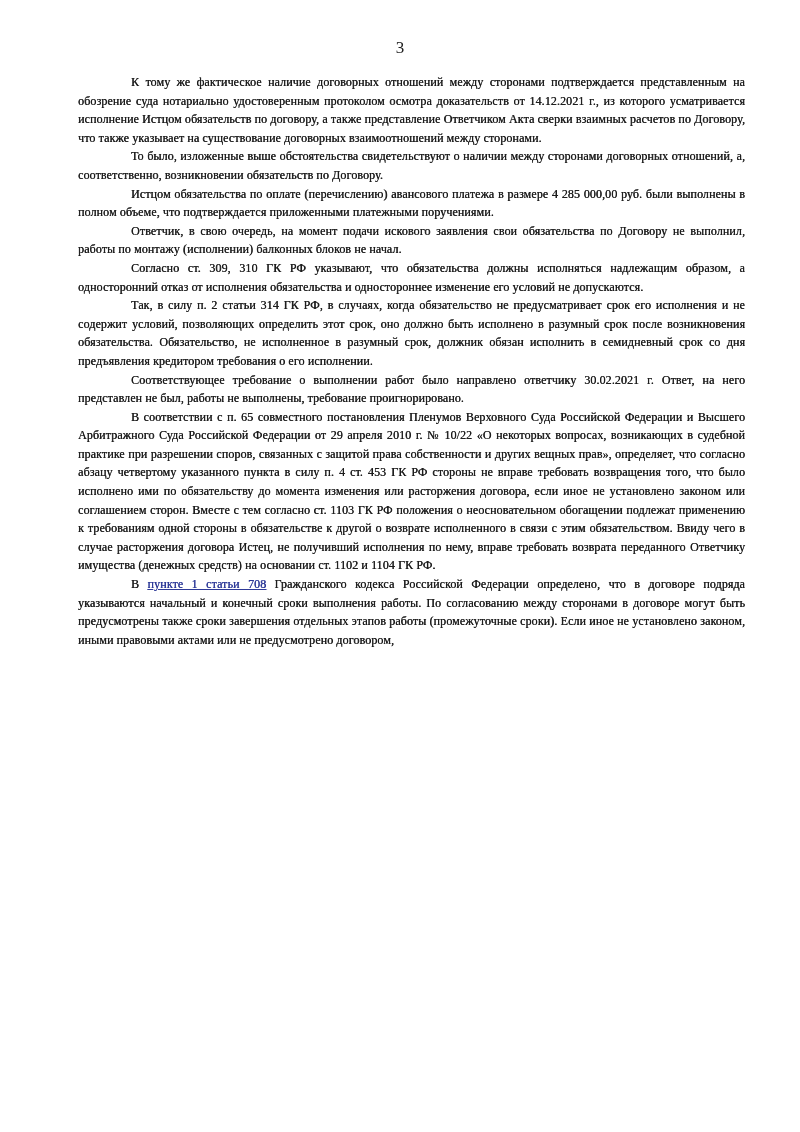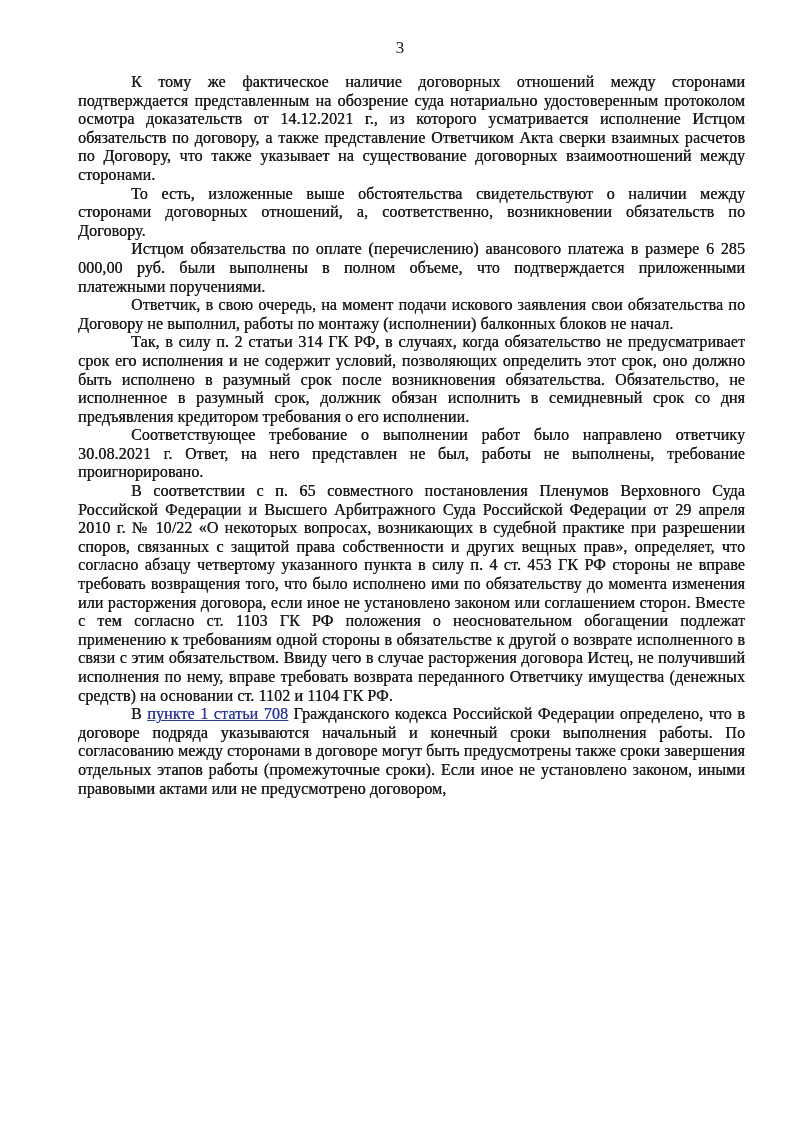--- a/index.html
+++ b/index.html
@@ -20,21 +20,21 @@
     margin: 0 0 16px 0;
     width: 800px;
     text-align: center;
     font-size: 17px;
     line-height: 19px;
     color: #222222;
   }
   .textblock {
     margin-left: 78px;
     width: 667px;
-    font-size: 16px;
+    font-size: 12px;
     line-height: 18.6px;
     text-align: justify;
     text-justify: inter-word;
     letter-spacing: 0.1px;
     text-shadow: 0.3px 0 0 currentColor; 
   }
   .textblock p {
     margin: 0;
     padding: 0;
     text-indent: 53px;
@@ -49,22 +49,23 @@
 </style>
 </head>
 <body>
 
 <main class="page">
 
   <div class="pageno">3</div>
 
   <section class="textblock">
     <p>К тому же фактическое наличие договорных отношений между сторонами подтверждается представленным на обозрение суда нотариально удостоверенным протоколом осмотра доказательств от 14.12.2021 г., из которого усматривается исполнение Истцом обязательств по договору, а также представление Ответчиком Акта сверки взаимных расчетов по Договору, что также указывает на существование договорных взаимоотношений между сторонами.</p>
-    <p>То есть, изложенные выше обстоятельства свидетельствуют о наличии между сторонами договорных отношений, а, соответственно, возникновении обязательств по Договору.</p>
-    <p>Истцом обязательства по оплате (перечислению) авансового платежа в размере 6 285 000,00 руб. были выполнены в полном объеме, что подтверждается приложенными платежными поручениями.</p>
+    <p>То было, изложенные выше обстоятельства свидетельствуют о наличии между сторонами договорных отношений, а, соответственно, возникновении обязательств по Договору.</p>
+    <p>Истцом обязательства по оплате (перечислению) авансового платежа в размере 4 285 000,00 руб. были выполнены в полном объеме, что подтверждается приложенными платежными поручениями.</p>
     <p>Ответчик, в свою очередь, на момент подачи искового заявления свои обязательства по Договору не выполнил, работы по монтажу (исполнении) балконных блоков не начал.</p>
+    <p>Согласно ст. 309, 310 ГК РФ указывают, что обязательства должны исполняться надлежащим образом, а односторонний отказ от исполнения обязательства и одностороннее изменение его условий не допускаются.</p>
     <p>Так, в силу п. 2 статьи 314 ГК РФ, в случаях, когда обязательство не предусматривает срок его исполнения и не содержит условий, позволяющих определить этот срок, оно должно быть исполнено в разумный срок после возникновения обязательства. Обязательство, не исполненное в разумный срок, должник обязан исполнить в семидневный срок со дня предъявления кредитором требования о его исполнении.</p>
-    <p>Соответствующее требование о выполнении работ было направлено ответчику 30.08.2021 г. Ответ, на него представлен не был, работы не выполнены, требование проигнорировано.</p>
+    <p>Соответствующее требование о выполнении работ было направлено ответчику 30.02.2021 г. Ответ, на него представлен не был, работы не выполнены, требование проигнорировано.</p>
     <p>В соответствии с п. 65 совместного постановления Пленумов Верховного Суда Российской Федерации и Высшего Арбитражного Суда Российской Федерации от 29 апреля 2010 г. № 10/22 «О некоторых вопросах, возникающих в судебной практике при разрешении споров, связанных с защитой права собственности и других вещных прав», определяет, что согласно абзацу четвертому указанного пункта в силу п. 4 ст. 453 ГК РФ стороны не вправе требовать возвращения того, что было исполнено ими по обязательству до момента изменения или расторжения договора, если иное не установлено законом или соглашением сторон. Вместе с тем согласно ст. 1103 ГК РФ положения о неосновательном обогащении подлежат применению к требованиям одной стороны в обязательстве к другой о возврате исполненного в связи с этим обязательством. Ввиду чего в случае расторжения договора Истец, не получивший исполнения по нему, вправе требовать возврата переданного Ответчику имущества (денежных средств) на основании ст. 1102 и 1104 ГК РФ.</p>
     <p><span>В </span><a class="doclink">пункте 1 статьи 708</a><span> Гражданского кодекса Российской Федерации определено, что в договоре подряда указываются начальный и конечный сроки выполнения работы. По согласованию между сторонами в договоре могут быть предусмотрены также сроки завершения отдельных этапов работы (промежуточные сроки). Если иное не установлено законом, иными правовыми актами или не предусмотрено договором,</span></p>
   </section>
 
 </main>
 
 </body></html>

